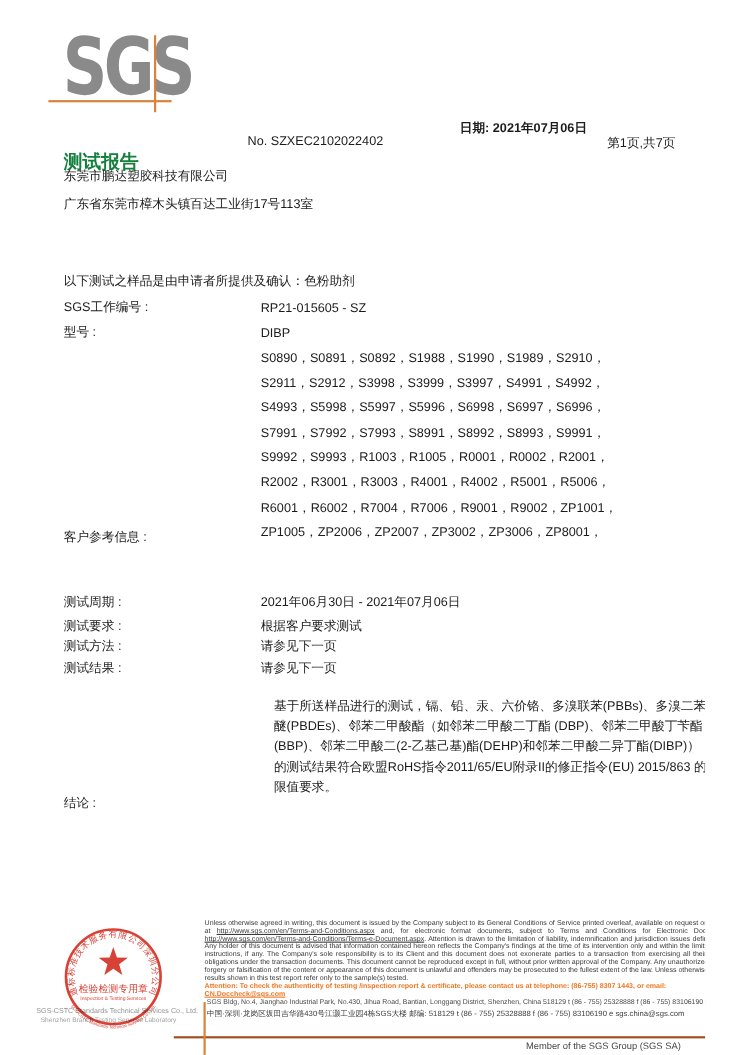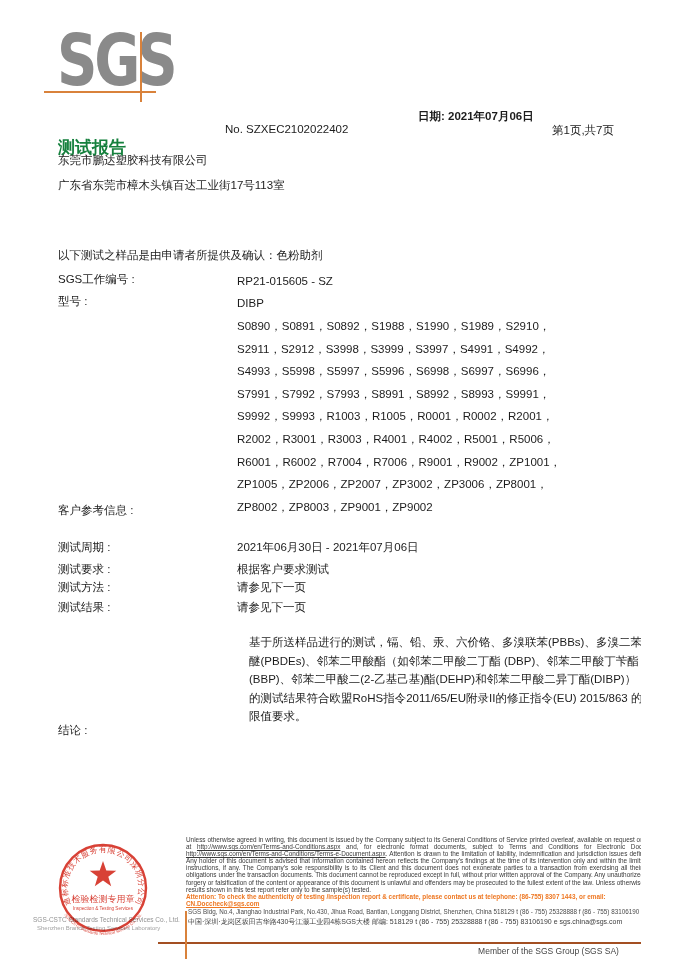--- a/index.html
+++ b/index.html
@@ -78,21 +78,20 @@
     <span class="lbl">客户参考信息 :</span>
     <span class="val">
       <div class="ref-line">S0890，S0891，S0892，S1988，S1990，S1989，S2910，</div>
       <div class="ref-line">S2911，S2912，S3998，S3999，S3997，S4991，S4992，</div>
       <div class="ref-line">S4993，S5998，S5997，S5996，S6998，S6997，S6996，</div>
       <div class="ref-line">S7991，S7992，S7993，S8991，S8992，S8993，S9991，</div>
       <div class="ref-line">S9992，S9993，R1003，R1005，R0001，R0002，R2001，</div>
       <div class="ref-line">R2002，R3001，R3003，R4001，R4002，R5001，R5006，</div>
       <div class="ref-line">R6001，R6002，R7004，R7006，R9001，R9002，ZP1001，</div>
       <div class="ref-line">ZP1005，ZP2006，ZP2007，ZP3002，ZP3006，ZP8001，</div>
-      <div class="ref-line">ZP8002，ZP8003，ZP9001，ZP9002</div>
     </span>
   </div>
 
 
   <div class="row" style="top:540px">
     <span class="lbl">测试周期 :</span>
     <span class="val">2021年06月30日 - 2021年07月06日</span>
   </div>
 
   <div class="row" style="top:562px">

